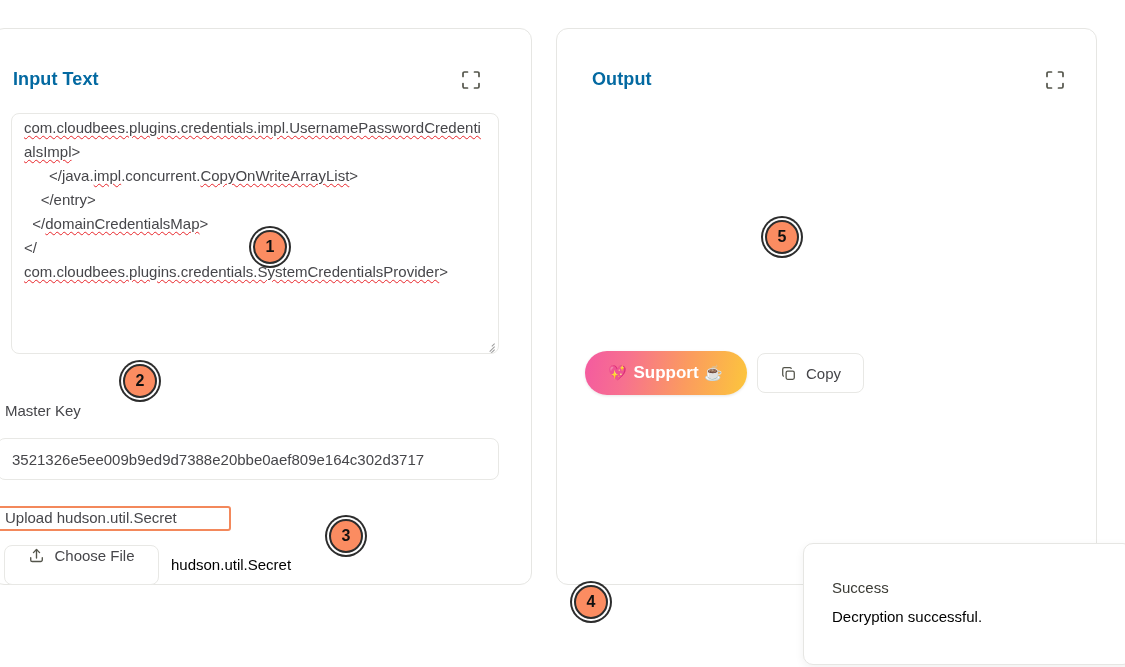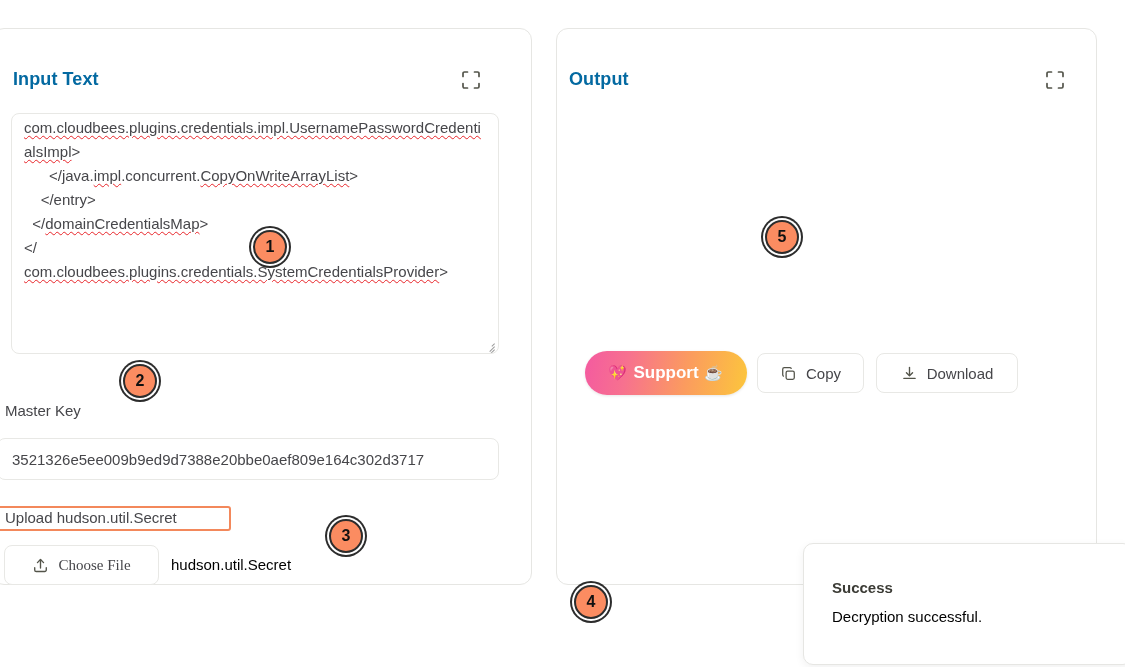--- a/index.html
+++ b/index.html
@@ -23,21 +23,21 @@
   #output-card { left: 556px; top: 28px; width: 541px;  height: 557px; }
 
   .card-title {
     position: absolute;
     font-size: 18px;
     font-weight: bold;
     color: #0369a1;
     letter-spacing: .1px;
   }
   #input-card .card-title  { left: 20px; top: 40px; }
-  #output-card .card-title { left: 12px; top: 40px; }
+  #output-card .card-title { left: 35px; top: 40px; }
 
   .expand-btn {
     position: absolute;
     width: 22px; height: 22px;
     cursor: pointer;
     background: transparent;
     border: none;
     padding: 0;
   }
   #input-card .expand-btn  { left: 467px; top: 40px; }
@@ -135,24 +135,24 @@
   }
 
   
   #choose-file-btn {
     position: absolute;
     left: 11px; top: 516px;
     width: 155px; height: 40px;
     border: 1px solid #e8e8e5;
     border-radius: 8px;
     background: #fff;
-    display: flex; align-items: center; justify-content: center;
+    display: flex; align-items: flex-start; justify-content: center;
     gap: 9px;
     cursor: pointer;
-    font-family: Liberation Serif, serif;
+    font-family: Liberation Sans, sans-serif;
     font-size: 15px;
     color: #46464a;
   }
   #file-name {
     position: absolute;
     left: 178px; top: 527px;
     font-size: 15px;
     color: #000000;
     white-space: nowrap;
   }
@@ -213,21 +213,21 @@
     position: absolute;
     left: 803px; top: 543px;
     width: 330px; height: 122px;
     background: #ffffff;
     border: 1px solid #e6e6e3;
     border-radius: 10px;
     box-shadow: 0 3px 10px rgba(0,0,0,.06);
   }
   #toast-title {
     position: absolute; left: 28px; top: 35px;
-    font-size: 15px; font-weight: bold; color: #3b3b35;
+    font-size: 15px; font-weight: normal; color: #3b3b35;
   }
   #toast-msg {
     position: absolute; left: 28px; top: 64px;
     font-size: 15px; color: #000000;
   }
 
   
   .marker {
     position: absolute;
     width: 34px; height: 34px;
@@ -328,30 +328,20 @@
   <button class="btn-row-btn" id="copy-btn">
     <span>
       <svg class="ico" width="17" height="17" viewBox="0 0 20 20" fill="none" stroke="#53544a" stroke-width="1.5" stroke-linejoin="round">
         <rect x="7.2" y="7.2" width="9.6" height="9.6" rx="1.8"></rect>
         <path d="M13.4 4.6a1.8 1.8 0 0 0-1.6-1.4H5a1.8 1.8 0 0 0-1.8 1.8v6.8a1.8 1.8 0 0 0 1.4 1.6"></path>
       </svg>
     </span>
     <span>Copy</span>
   </button>
 
-  <button class="btn-row-btn" id="download-btn">
-    <span>
-      <svg class="ico" width="17" height="17" viewBox="0 0 20 20" fill="none" stroke="#53544a" stroke-width="1.6" stroke-linecap="round" stroke-linejoin="round">
-        <path d="M10 3v9.2"></path>
-        <path d="M6.4 9 10 12.6 13.6 9"></path>
-        <path d="M3.4 15.8h13.2"></path>
-      </svg>
-    </span>
-    <span>Download</span>
-  </button>
 
 
   <div id="toast">
     <div id="toast-title">Success</div>
     <div id="toast-msg">Decryption successful.</div>
   </div>
 
   <div class="marker" id="m1">1</div>
   <div class="marker" id="m2">2</div>
   <div class="marker" id="m3">3</div>

